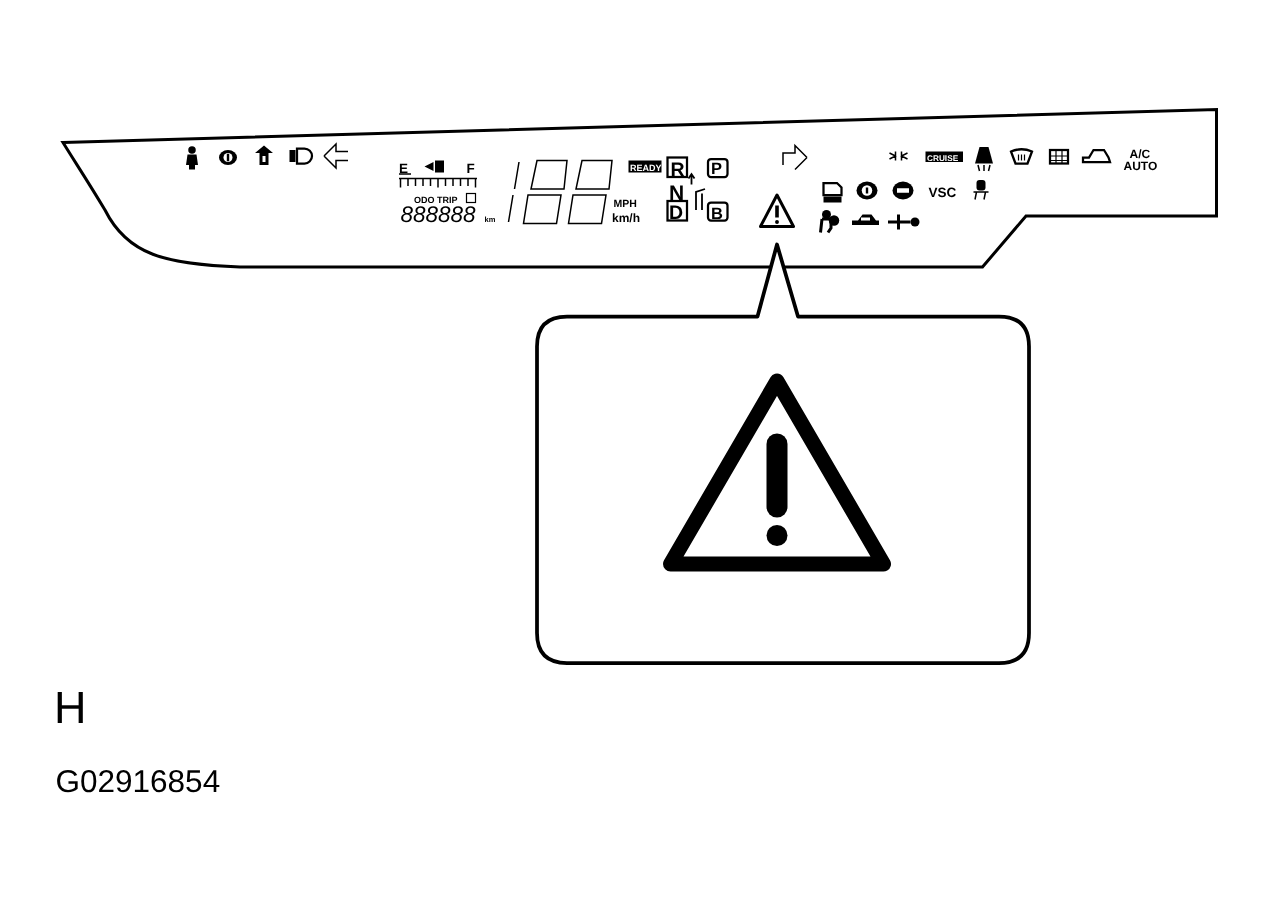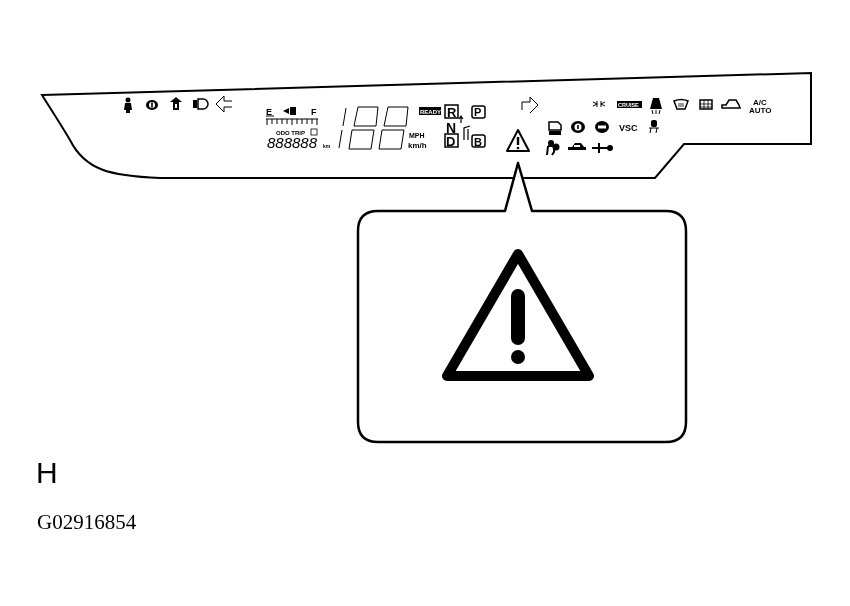--- a/index.html
+++ b/index.html
@@ -1,20 +1,20 @@
 <!DOCTYPE html>
 <html><head>
 <meta charset="utf-8">
 <style>
   html, body { margin: 0; padding: 0; background: #ffffff; }
   body { width: 850px; height: 606px; position: relative; overflow: hidden; font-family: "Liberation Sans", sans-serif; color: #000; }
   #diagram { position: absolute; left: 0; top: 0; }
   .lbl { position: absolute; font-family: "Liberation Sans", sans-serif; color: #000; }
   #view-letter { left: 36px; top: 456px; font-size: 30px; }
-  #figure-id { left: 37px; top: 510px; font-size: 21px; font-family: Liberation Serif, serif; }
+  #figure-id { left: 37px; top: 510px; font-size: 21px; }
   .tiny { font-family: "Liberation Sans", sans-serif; font-weight: bold; fill: #000; }
 </style>
 </head>
 <body>
 
 <svg id="diagram" width="850" height="606" viewBox="0 0 850 606" xmlns="http://www.w3.org/2000/svg">
 
   <path d="M42,95 L811,73 L811,144 L684,144 L655,178 L160,178 C110,176 85,170 70,140 C58,120 50,108 42,95 Z" fill="none" stroke="#000" stroke-width="2"></path>
 
   <g transform="translate(128,103)">

